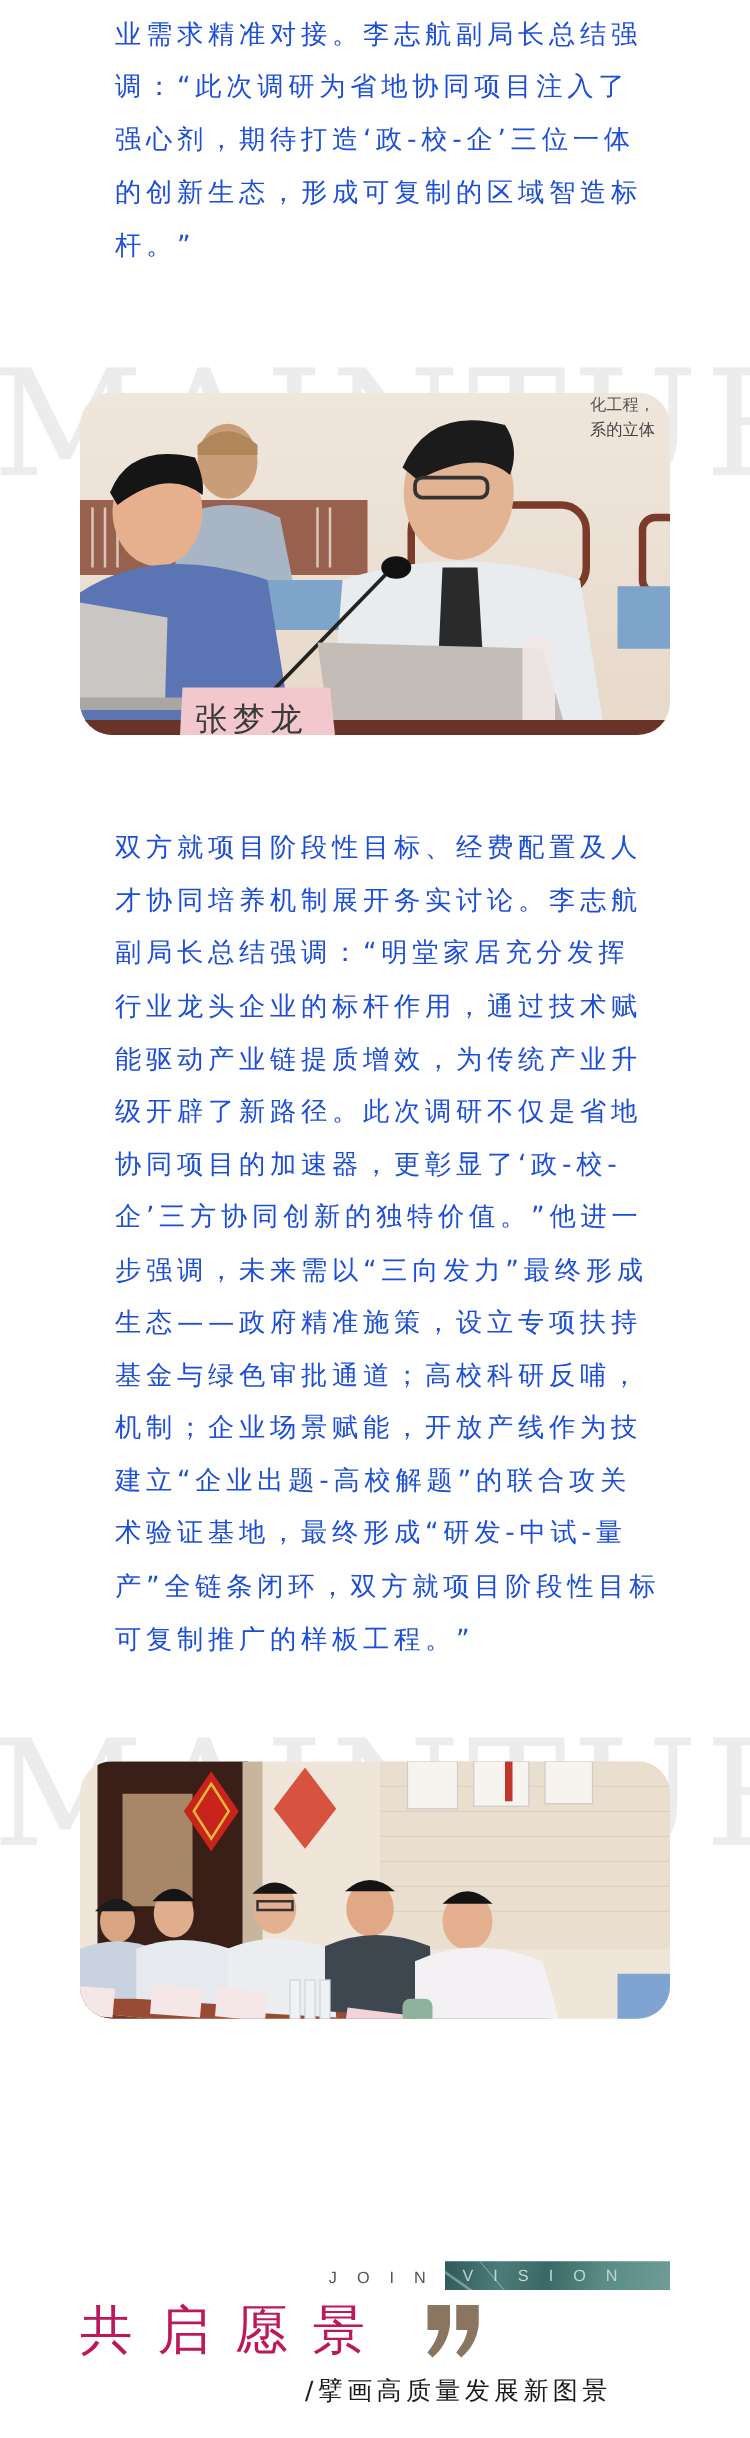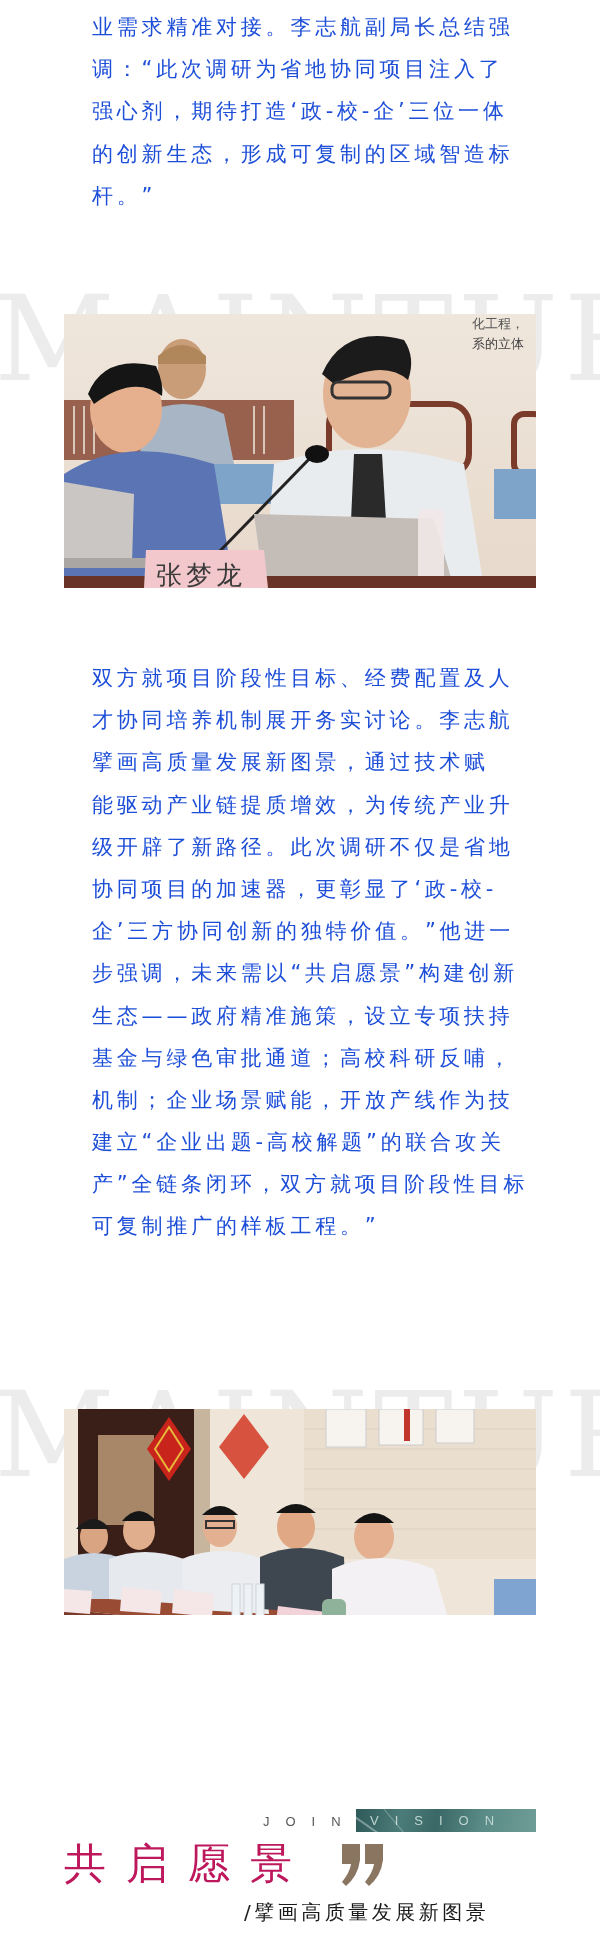--- a/index.html
+++ b/index.html
@@ -10,21 +10,21 @@
     color: #1d4ed8; margin: 0; word-break: break-all;
   }
   .para .ln { display: block; white-space: nowrap; height: 42.2px; }
   .watermark {
     position: absolute; left: -6px; width: 620px;
     font-family: "DejaVu Serif", "Liberation Serif", serif;
     font-size: 118px; line-height: 110px; letter-spacing: 6px;
     color: #ececec; white-space: nowrap; z-index: 1; overflow: hidden;
   }
   .photo {
-    position: absolute; left: 64px; width: 472px; overflow: hidden; z-index: 2;
+    position: absolute; left: 64px; width: 472px; overflow: hidden; z-index: 2; border-radius: 26px;
   }
   .photo svg { display: block; }
   .jv-joint {
     position: absolute; left: 263px; top: 1810px; height: 23px; line-height: 23px;
     font-family: "Liberation Sans", sans-serif; font-size: 13px; letter-spacing: 16px; color: #555;
   }
   .jv-box {
     position: absolute; left: 356px; top: 1809px; width: 180px; height: 23px;
     background: linear-gradient(100deg, #2e5a59 0%, #4c7c79 25%, #3a6866 45%, #5a8b86 70%, #6f9c96 100%);
     overflow: hidden;
@@ -117,30 +117,32 @@
     <rect x="0" y="262" width="472" height="12" fill="#6a3328"></rect>
 
     <path d="M82 236 L200 236 L204 274 L80 274 Z" fill="#f2c8cc"></path>
     <text x="92" y="270" font-size="26" fill="#3a3a3a" font-family="DejaVu Sans, sans-serif" letter-spacing="4">张梦龙</text>
   </svg>
 </div>
 
 <div class="para" style="top:657px;">
   <span class="ln">双方就项目阶段性目标、经费配置及人</span>
   <span class="ln">才协同培养机制展开务实讨论。李志航</span>
-  <span class="ln">擘画高质量发展新图景，通过技术赋</span>
+  <span class="ln">副局长总结强调：“明堂家居充分发挥</span>
+  <span class="ln">行业龙头企业的标杆作用，通过技术赋</span>
   <span class="ln">能驱动产业链提质增效，为传统产业升</span>
   <span class="ln">级开辟了新路径。此次调研不仅是省地</span>
   <span class="ln">协同项目的加速器，更彰显了‘政-校-</span>
   <span class="ln">企’三方协同创新的独特价值。”他进一</span>
-  <span class="ln">步强调，未来需以“共启愿景”构建创新</span>
+  <span class="ln">步强调，未来需以“三向发力”最终形成</span>
   <span class="ln">生态——政府精准施策，设立专项扶持</span>
   <span class="ln">基金与绿色审批通道；高校科研反哺，</span>
   <span class="ln">机制；企业场景赋能，开放产线作为技</span>
   <span class="ln">建立“企业出题-高校解题”的联合攻关</span>
+  <span class="ln">术验证基地，最终形成“研发-中试-量</span>
   <span class="ln">产”全链条闭环，双方就项目阶段性目标</span>
   <span class="ln">可复制推广的样板工程。”</span>
 </div>
 
 <div class="watermark" style="top:1380px;">MAINTUR</div>
 
 <div class="photo" style="top:1409px;height:206px;" title="Meeting photo: group of men seated along a wooden conference table with name cards, water bottles and a plate of fruit">
   <svg width="472" height="274" viewBox="0 0 472 274">
     <rect width="472" height="274" fill="#efe5d8"></rect>
 

